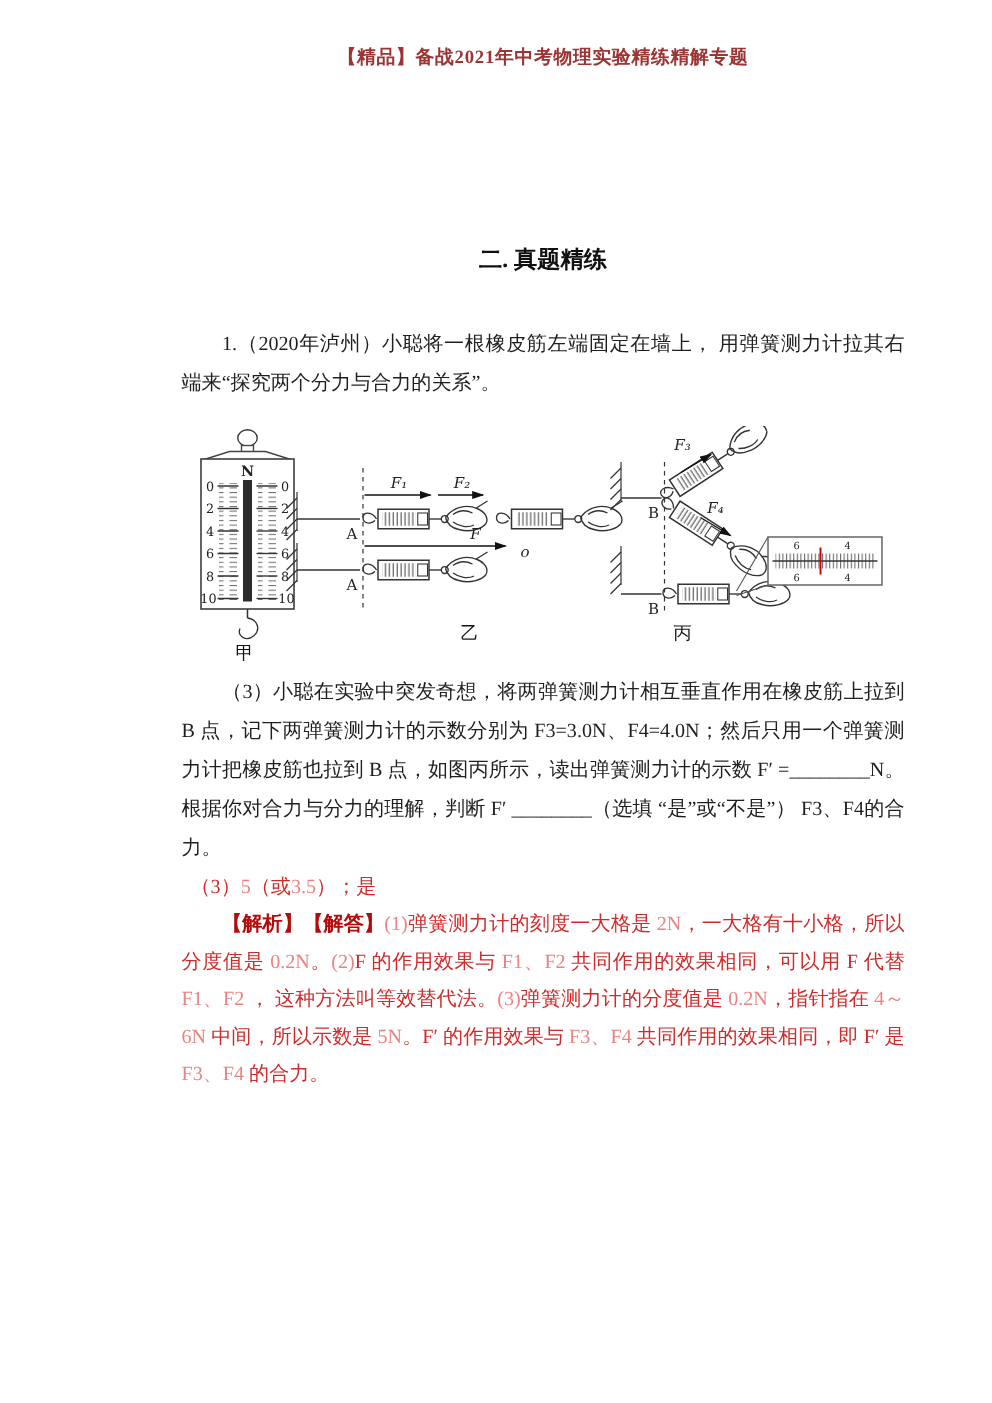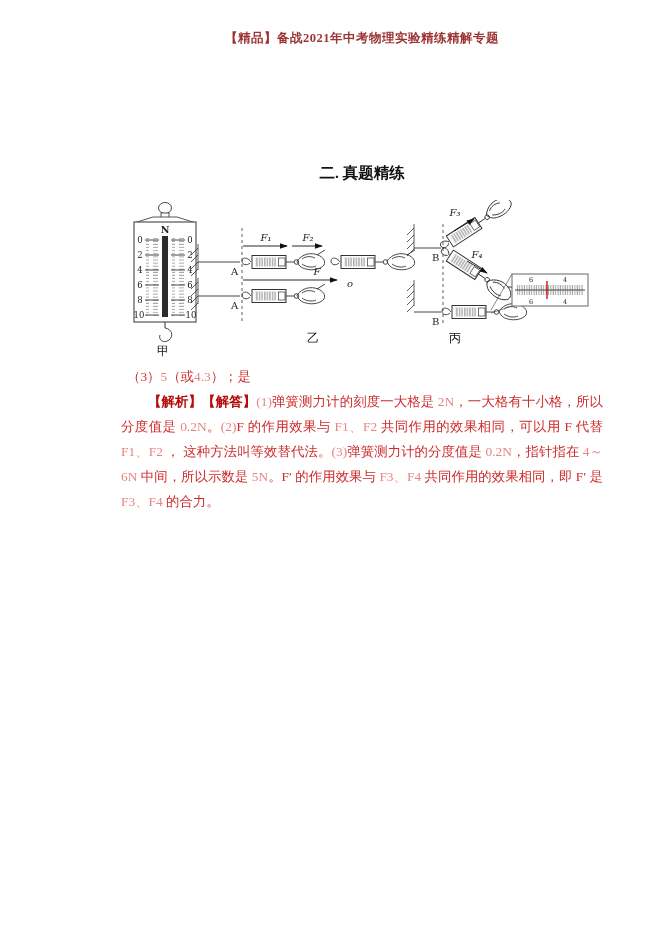--- a/index.html
+++ b/index.html
@@ -26,20 +26,21 @@
 <body>
 
 <div class="page">
 
   <div class="doc-header">【精品】备战2021年中考物理实验精练精解专题</div>
 
   <h2 class="section-title">二. 真题精练</h2>
 
   <div class="content">
 
+    <p class="para indent intro">1.（2020年泸州）小聪将一根橡皮筋左端固定在墙上， 用弹簧测力计拉其右端来“探究两个分力与合力的关系”。</p>
 
     <div class="figure-wrap">
       <svg width="478" height="160" viewBox="0 0 478 160">
         <defs>
           <marker id="arr" markerWidth="10" markerHeight="8" refX="8" refY="3" orient="auto">
             <path d="M0,0 L9,3 L0,6 Z" fill="#111"></path>
           </marker>
           <pattern id="coil" width="2.6" height="9" patternUnits="userSpaceOnUse">
             <line x1="0.8" y1="0" x2="0.8" y2="9" stroke="#444" stroke-width="0.7"></line>
           </pattern>
@@ -184,19 +185,20 @@
               <text x="406" y="103.5">6</text>
               <text x="440" y="103.5">4</text>
             </g>
           </g>
 
           <text x="330" y="142" text-anchor="middle" class="fig-cjk">丙</text>
         </g>
       </svg>
     </div>
 
-
-    <p class="para red small-indent"><span class="seg-main">（3）</span><span class="seg-hl">5</span><span class="seg-main">（或</span><span class="seg-hl">4.3</span><span class="seg-main">）；是</span></p>
+    <p class="para indent">（3）小聪在实验中突发奇想，将两弹簧测力计相互垂直作用在橡皮筋上拉到 B 点，记下两弹簧测力计的示数分别为 F3=3.0N、F4=4.0N；然后只用一个弹簧测力计把橡皮筋也拉到 B 点，如图丙所示，读出弹簧测力计的示数 F′ =________N。根据你对合力与分力的理解，判断 F′ ________（选填 “是”或“不是”） F3、F4的合力。</p>
+
+    <p class="para red small-indent"><span class="seg-main">（3）</span><span class="seg-hl">5</span><span class="seg-main">（或</span><span class="seg-hl">3.5</span><span class="seg-main">）；是</span></p>
 
     <p class="para red indent"><span class="seg-label">【解析】【解答】</span><span class="seg-hl">(1)</span><span class="seg-main">弹簧测力计的刻度一大格是 </span><span class="seg-hl">2N</span><span class="seg-main">，一大格有十小格，所以分度值是 </span><span class="seg-hl">0.2N</span><span class="seg-main">。</span><span class="seg-hl">(2)</span><span class="seg-main">F 的作用效果与 </span><span class="seg-hl">F1、F2</span><span class="seg-main"> 共同作用的效果相同，可以用 F 代替 </span><span class="seg-hl">F1、F2</span><span class="seg-main"> ， 这种方法叫等效替代法。</span><span class="seg-hl">(3)</span><span class="seg-main">弹簧测力计的分度值是 </span><span class="seg-hl">0.2N</span><span class="seg-main">，指针指在 </span><span class="seg-hl">4～6N</span><span class="seg-main"> 中间，所以示数是 </span><span class="seg-hl">5N</span><span class="seg-main">。F′ 的作用效果与 </span><span class="seg-hl">F3、F4</span><span class="seg-main"> 共同作用的效果相同，即 F′ 是 </span><span class="seg-hl">F3、F4</span><span class="seg-main"> 的合力。</span></p>
 
   </div>
 </div>
 
 </body></html>

